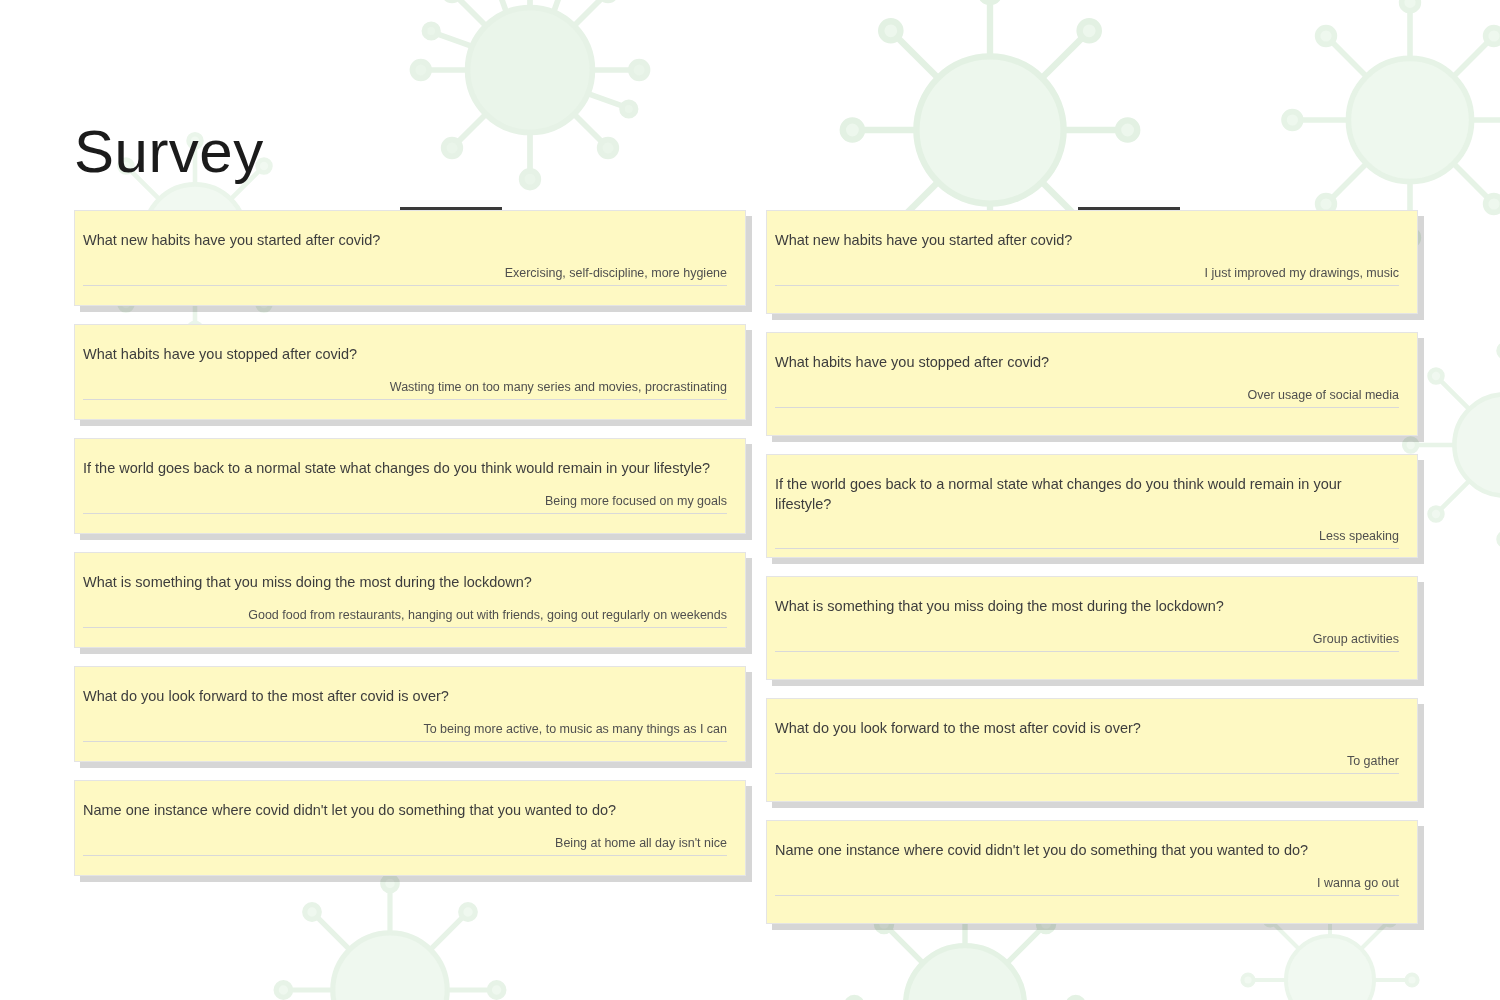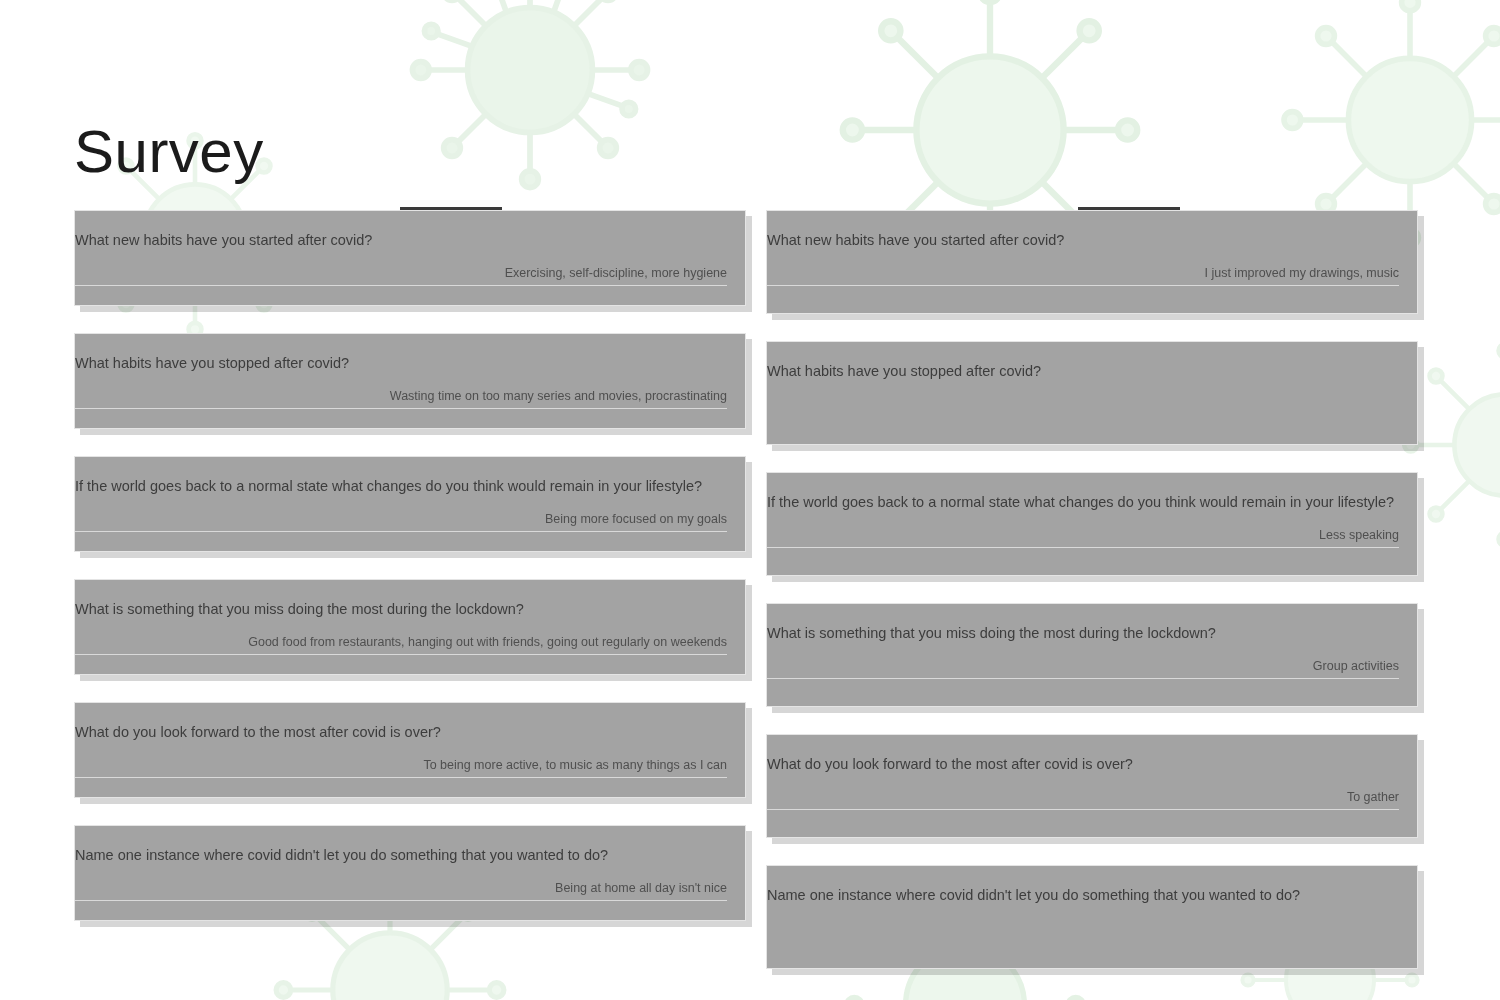--- a/index.html
+++ b/index.html
@@ -57,25 +57,25 @@
     top: -3px;
     height: 3px;
     background: #3a3a3a;
     width: 102px;
   }
   .column.left .accent-line { left: 326px; }
   .column.right .accent-line { left: 312px; }
 
   .card {
     position: relative;
-    background: #a3a3a3;
+    background: #fef9c3;
     border: 1px solid #e4e4e4;
     box-shadow: 6px 6px 0 0 rgba(0,0,0,0.16);
-    padding: 20px 18px 22px 0;
-    margin-bottom: 27px;
+    padding: 20px 18px 22px 8px;
+    margin-bottom: 18px;
   }
   .column.left .card { min-height: 80px; }
   .question {
     font-size: 14.5px;
     color: #3d3d3d;
     line-height: 1.35;
     margin: 0 0 14px 0;
     font-weight: 400;
   }
   .answer-wrap {
@@ -342,20 +342,23 @@
 
       <div class="card c-h2">
         <p class="question">What new habits have you started after covid?</p>
         <div class="answer-wrap">
           <div class="answer">I just improved my drawings, music</div>
         </div>
       </div>
 
       <div class="card c-h2">
         <p class="question">What habits have you stopped after covid?</p>
+        <div class="answer-wrap">
+          <div class="answer">Over usage of social media</div>
+        </div>
       </div>
 
       <div class="card c-h2">
         <p class="question">If the world goes back to a normal state what changes do you think would remain in your lifestyle?</p>
         <div class="answer-wrap">
           <div class="answer">Less speaking</div>
         </div>
       </div>
 
       <div class="card c-h2">
@@ -367,17 +370,20 @@
 
       <div class="card c-h2">
         <p class="question">What do you look forward to the most after covid is over?</p>
         <div class="answer-wrap">
           <div class="answer">To gather</div>
         </div>
       </div>
 
       <div class="card c-h2">
         <p class="question">Name one instance where covid didn't let you do something that you wanted to do?</p>
+        <div class="answer-wrap">
+          <div class="answer">I wanna go out</div>
+        </div>
       </div>
     </div>
 
   </div>
 </div>
 
 </body></html>

